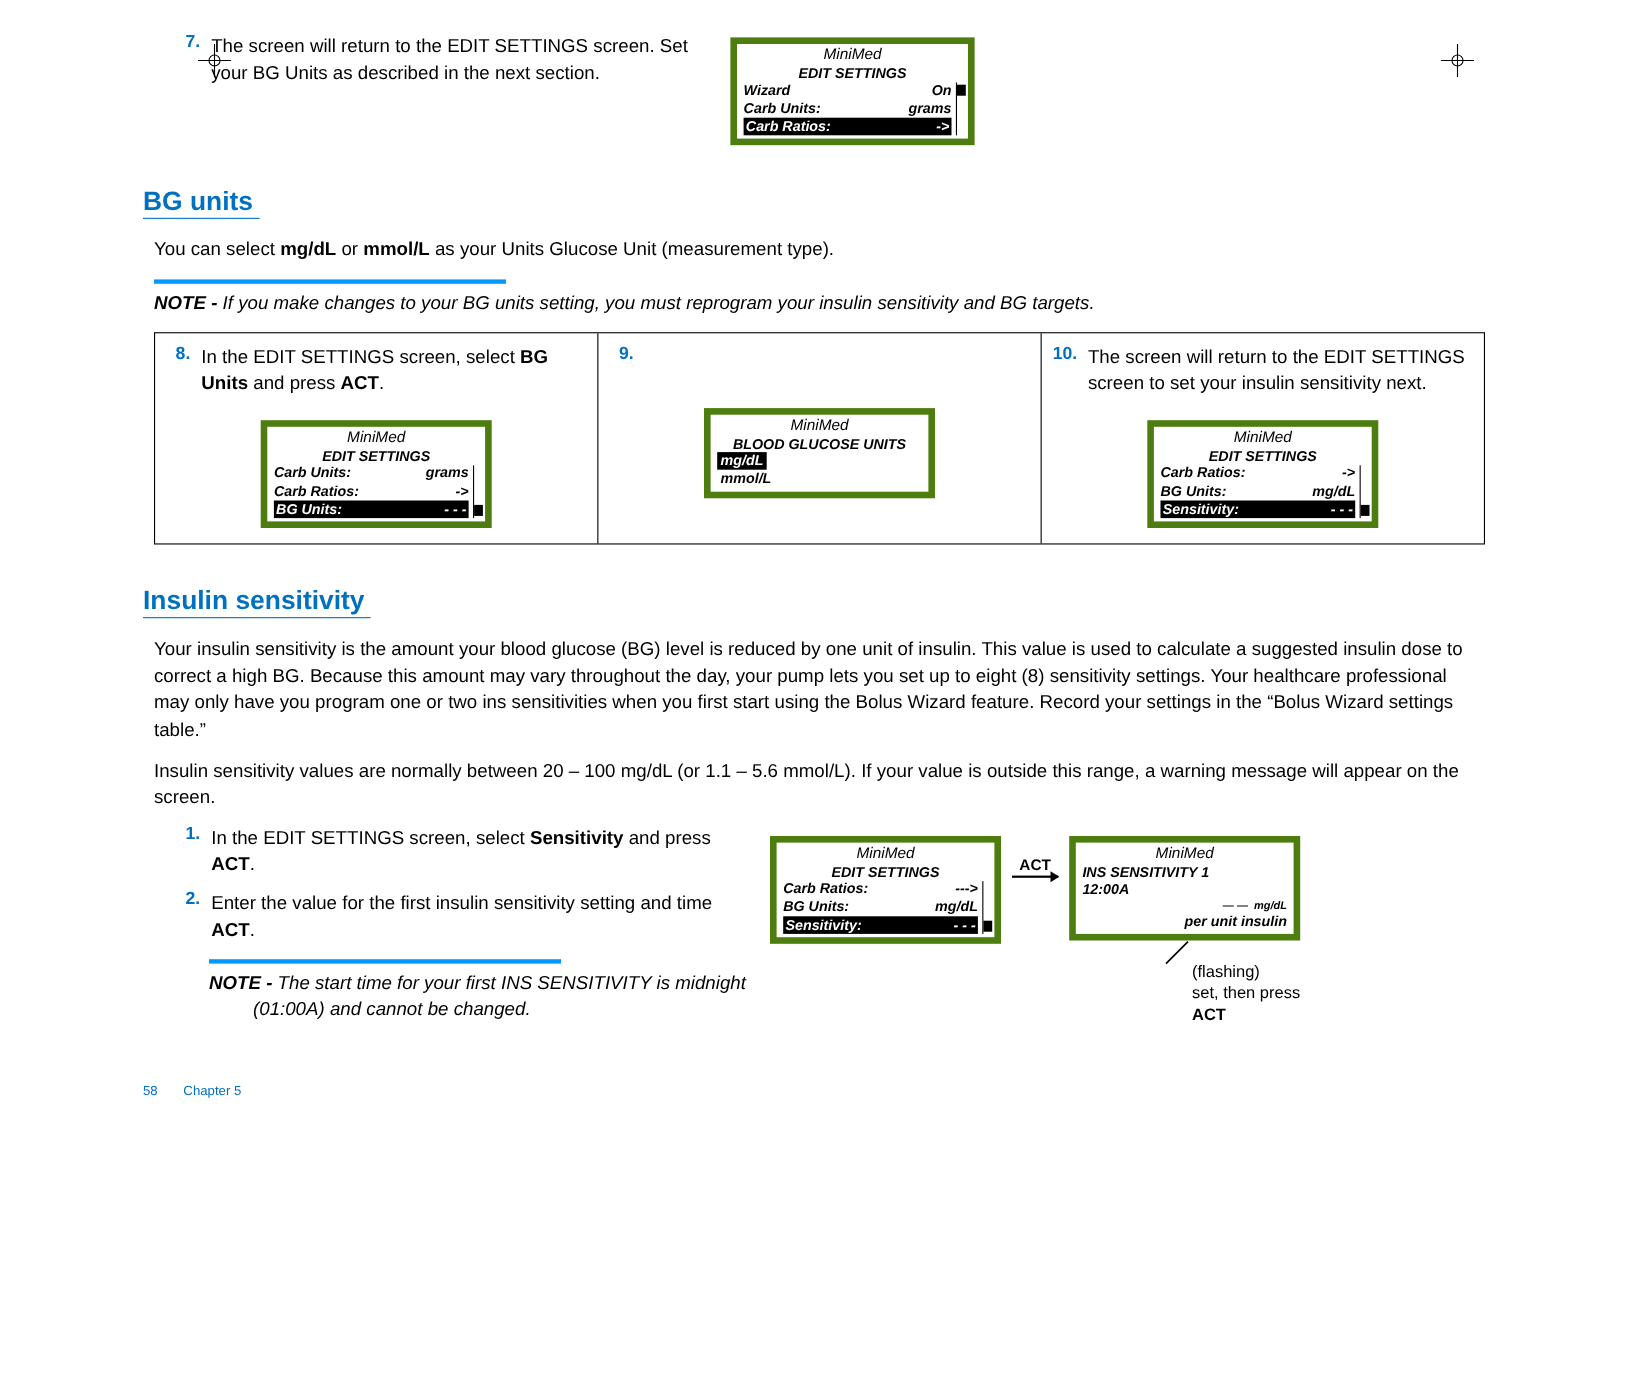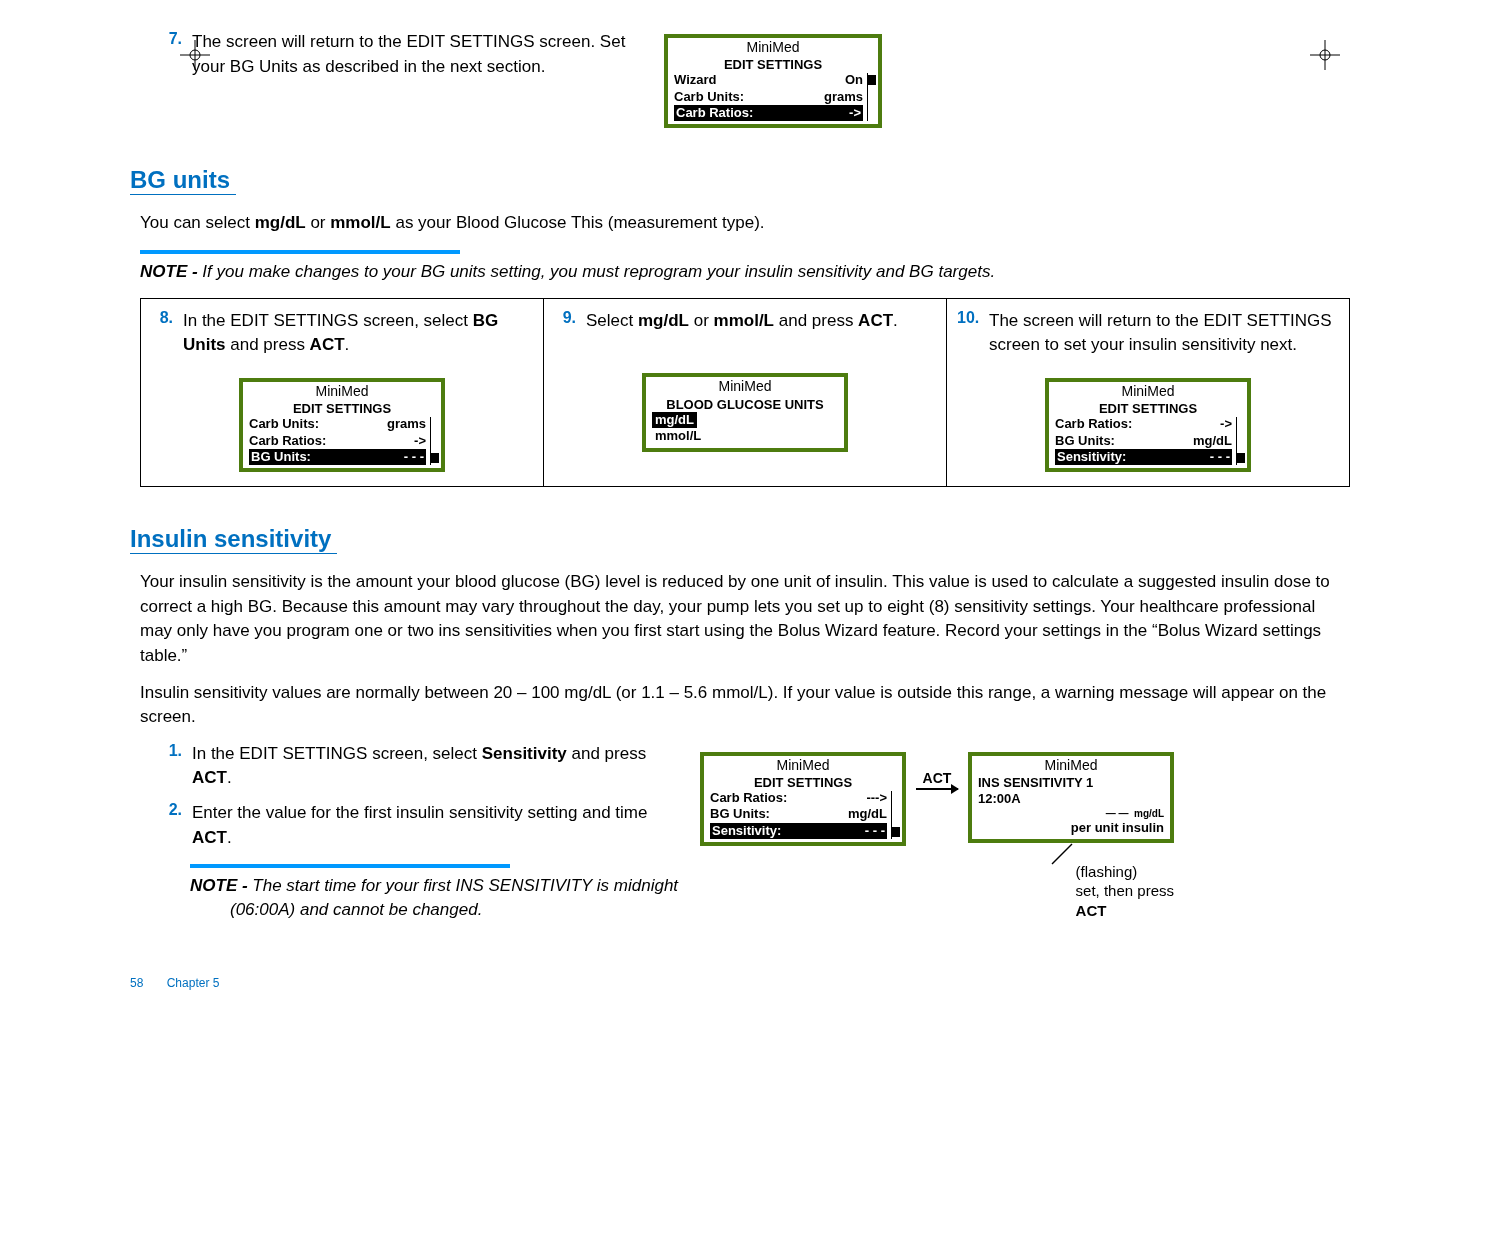--- a/index.html
+++ b/index.html
@@ -99,24 +99,25 @@
   }
   .col {
     flex:1;
     border-right:1px solid #000;
     padding:10px 10px 14px 10px;
   }
   .col:last-child { border-right:none; }
 
   
   .device {
-    border:4px solid #4d7c0f;
+    border:6px solid #4d7c0f;
     width:210px;
     font-family:Arial,Helvetica,sans-serif;
     margin-top:4px;
+    font-style:italic;
   }
   .dev-head {
     text-align:center;
     font-size:14px;
     line-height:1.1;
     padding:2px 0 2px 0;
   }
   .dev-title {
     font-weight:bold;
     font-size:13px;
@@ -287,21 +288,21 @@
               <div class="thumb" style="top:2px;height:10px;"></div>
             </div>
         </div>
       </div>
     </div>
 
     
     <div class="h2">BG units</div>
 
     <div class="body-p">
-      <span>You can select </span><b>mg/dL</b><span> or </span><b>mmol/L</b><span> as your Blood Glucose This (measurement type).</span>
+      <span>You can select </span><b>mg/dL</b><span> or </span><b>mmol/L</b><span> as your Units Glucose Unit (measurement type).</span>
     </div>
 
     <div class="note-block">
       <div class="note-rule"></div>
       <div class="note-text">
         <span class="note-label">NOTE - </span><span>If you make changes to your BG units setting, you must reprogram your insulin sensitivity and BG targets.</span>
       </div>
     </div>
 
     
@@ -336,23 +337,20 @@
                   <div class="thumb" style="bottom:2px;height:10px;"></div>
                 </div>
           </div>
         </div>
         </div>
       </div>
 
       <div class="col">
         <div class="step-text">
           <span class="step-num">9.</span>
-          <span class="step-body">
-            <span>Select </span><b>mg/dL</b><span> or </span><b>mmol/L</b><span> and press </span><b style="font-family:Arial;">ACT</b><span>.</span>
-          </span>
         </div>
         <div style="height:20px;"></div>
         <div style="display:flex;justify-content:center;">
         <div class="device small">
           <div class="dev-head">MiniMed</div>
           <div class="dev-title">BLOOD GLUCOSE UNITS</div>
           <div class="dev-lines" style="padding-bottom:4px;">
             <div><span class="opt inv">mg/dL</span></div>
             <div><span class="opt">mmol/L</span></div>
           </div>
@@ -412,21 +410,21 @@
         <div class="step-text" style="margin-bottom:12px;">
           <span class="step-num">2.</span>
           <span class="step-body">
             <span>Enter the value for the first insulin sensitivity setting and time </span><b style="font-family:Arial;">ACT</b><span>.</span>
           </span>
         </div>
 
         <div class="note-block" style="margin-left:30px;">
           <div class="note-rule"></div>
           <div class="note-text">
-            <span class="note-label">NOTE - </span><span>The start time for your first INS SENSITIVITY is midnight (06:00A) and cannot be changed.</span>
+            <span class="note-label">NOTE - </span><span>The start time for your first INS SENSITIVITY is midnight (01:00A) and cannot be changed.</span>
           </div>
         </div>
       </div>
 
       <div>
         <div class="ins-group">
           <div class="device small">
             <div class="dev-head">MiniMed</div>
             <div class="dev-title">EDIT SETTINGS</div>
             <div class="dev-body">

